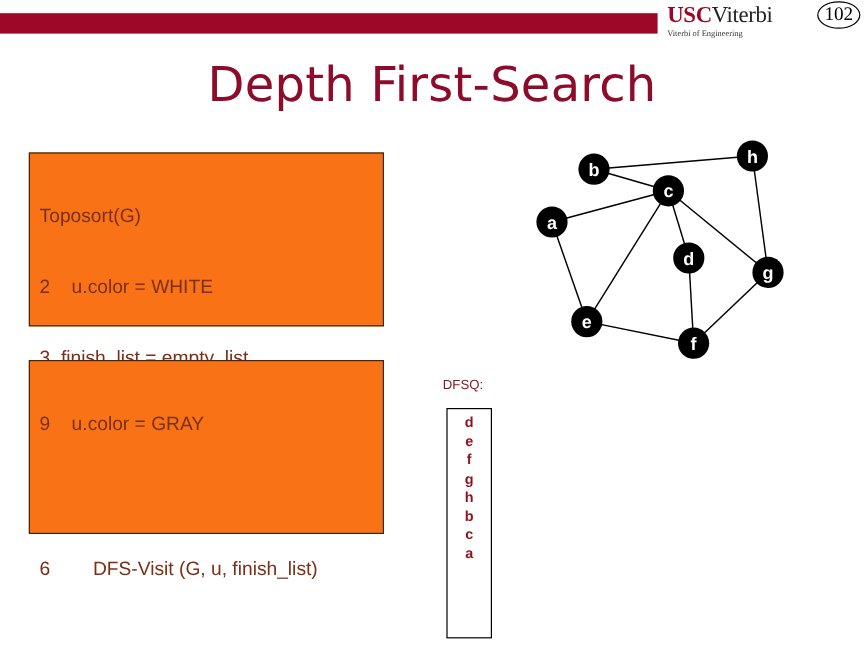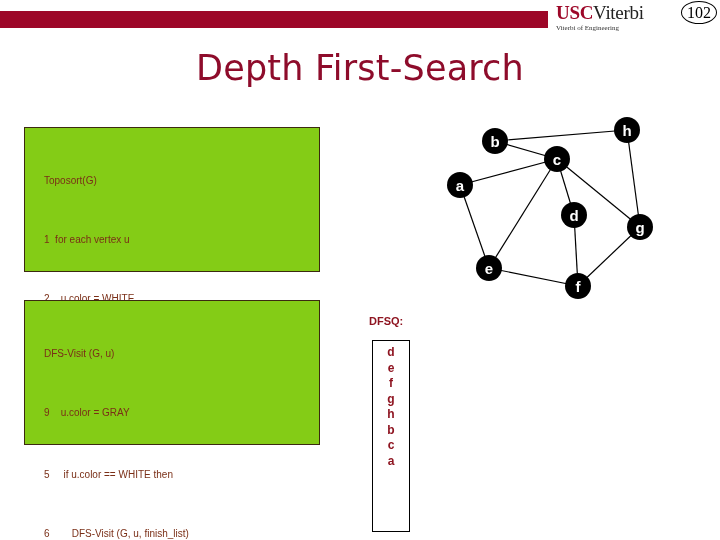--- a/index.html
+++ b/index.html
@@ -69,36 +69,36 @@
   }
 
   
   #page-title {
     position: absolute;
     left: 0;
     top: 48px;
     width: 720px;
     text-align: center;
     color: #8e0c2b;
-    font-size: 35px;
+    font-size: 40px;
     font-family: "DejaVu Sans", sans-serif;
     font-weight: 400;
     letter-spacing: 0.2px;
   }
 
   
   .code-box {
     position: absolute;
-    background: #84cc16;
+    background: #f97316;
     border: 1.5px solid #3b2a10;
     color: #7a2f17;
     font-family: "Liberation Sans", sans-serif;
-    font-size: 10px;
+    font-size: 16px;
     line-height: 19.6px;
-    padding: 4px 0 5px 19px;
+    padding: 4px 0 5px 8px;
     box-sizing: border-box;
     white-space: pre;
   }
   #toposort-box {
     left: 24px;
     top: 127px;
     width: 296px;
     height: 145px;
   }
   #dfsvisit-box {
@@ -119,21 +119,21 @@
   }
   #graph-svg { display: block; }
 
   
   #dfsq-label {
     position: absolute;
     left: 369px;
     top: 315px;
     color: #8e1420;
     font-size: 11px;
-    font-weight: bold;
+    font-weight: normal;
     font-family: "Liberation Sans", sans-serif;
   }
   #dfsq-stack-box {
     position: absolute;
     left: 372px;
     top: 340px;
     width: 38px;
     height: 192px;
     border: 1.5px solid #000000;
     box-sizing: border-box;
@@ -161,30 +161,28 @@
   </div>
   <div id="usc-tagline">Viterbi of Engineering</div>
 </div>
 
 <div id="slide-number-badge">102</div>
 
 <div id="page-title">Depth First-Search</div>
 
 <div class="code-box" id="toposort-box">
   <span class="code-line">Toposort(G)</span>
-  <span class="code-line">1  for each vertex u</span>
   <span class="code-line">2    u.color = WHITE</span>
   <span class="code-line">3  finish_list = empty_list</span>
   <span class="code-line">4  for each vertex u do</span>
   <span class="code-line">5     if u.color == WHITE then</span>
   <span class="code-line">6        DFS-Visit (G, u, finish_list)</span>
 </div>
 
 <div class="code-box" id="dfsvisit-box">
-  <span class="code-line">DFS-Visit (G, u)</span>
   <span class="code-line">9    u.color = GRAY</span>
   
   
   
 </div>
 
 <div id="graph-panel">
   <svg id="graph-svg" width="300" height="200" viewBox="0 0 300 200">
     <g id="graph-edges">
         <line x1="75" y1="31" x2="207" y2="20" stroke="#000000" stroke-width="1.2"></line>

